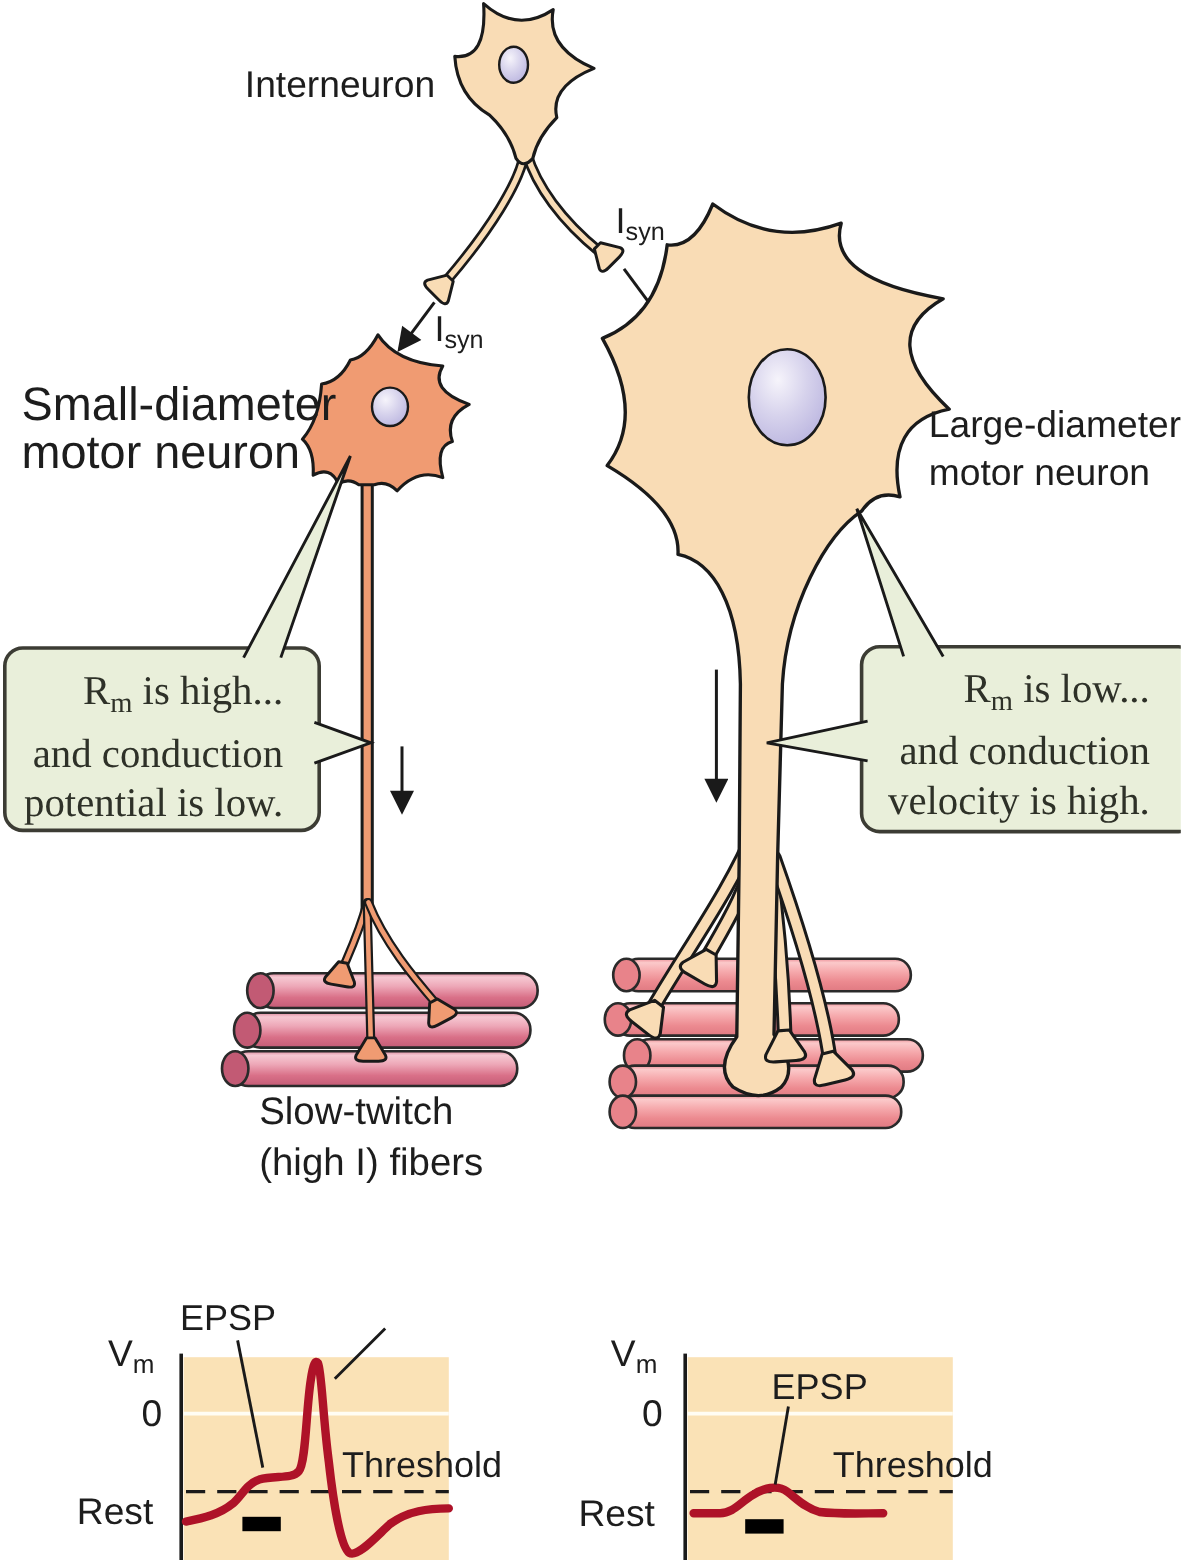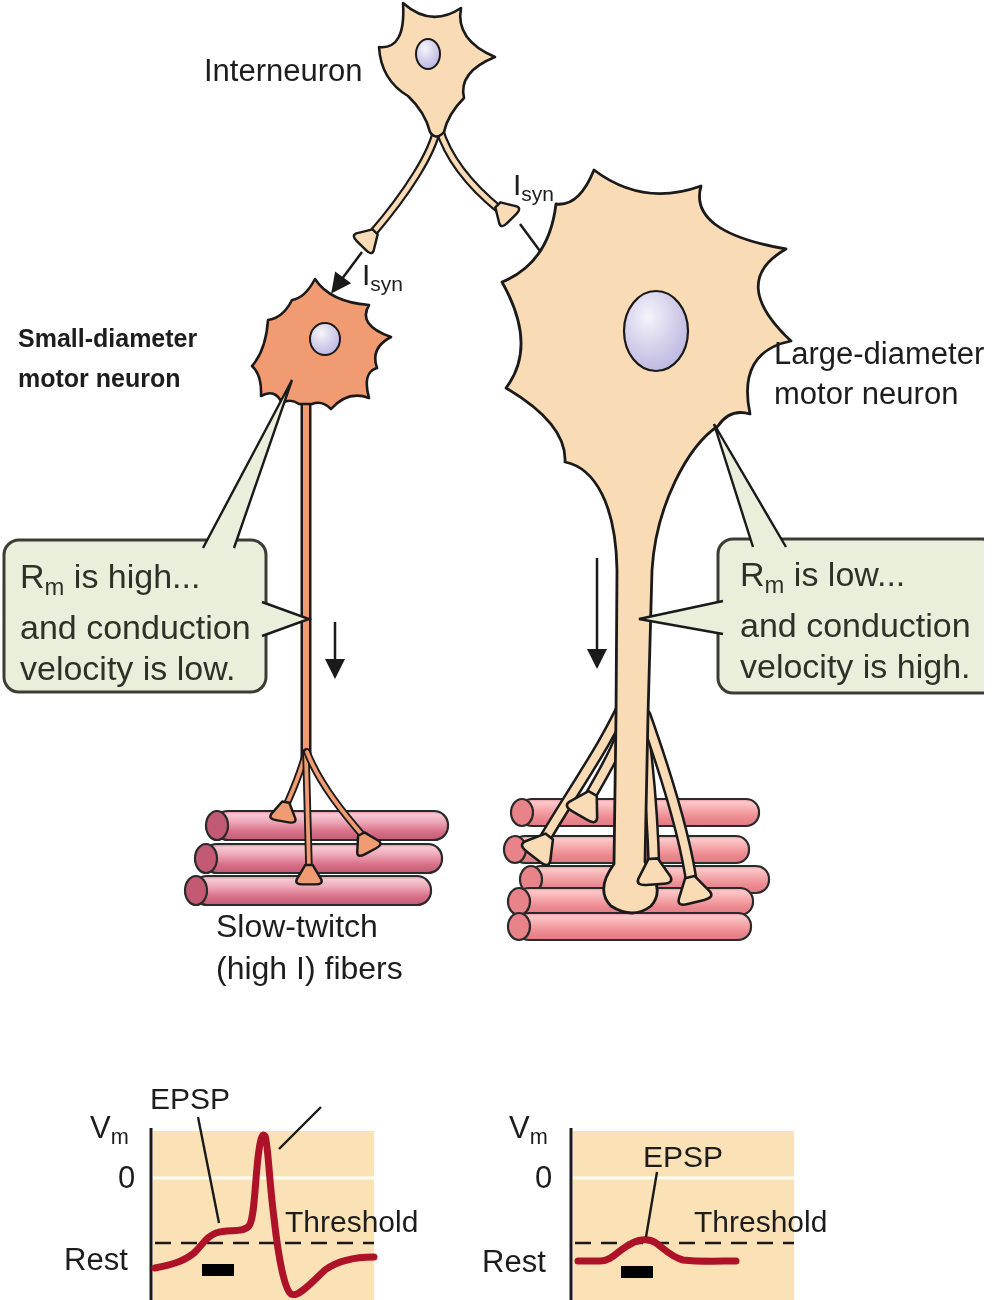--- a/index.html
+++ b/index.html
@@ -3,21 +3,21 @@
 <meta charset="utf-8">
 <style>
   html,body{margin:0;padding:0;background:#ffffff;}
   #fig{position:relative;width:984px;height:1300px;background:#ffffff;overflow:hidden;
        font-family:"Liberation Sans",sans-serif;color:#1d1d1d;}
   #art{position:absolute;left:0;top:0;}
   .lbl{position:absolute;white-space:nowrap;color:#1d1d1d;line-height:1.15;}
   .it{}
   sub.sb{font-size:0.70em;vertical-align:-0.28em;}
   sub.up{font-style:normal;}
-  .seriftext{font-family:Liberation Sans, sans-serif;color:#2e3128;}
+  .seriftext{font-family:Liberation Serif, serif;color:#2e3128;text-align:right;}
 </style>
 </head>
 <body>
 
 <div id="fig">
 
 <svg id="art" width="1001" height="1300" viewBox="0 0 1001 1300">
   <defs>
     <linearGradient id="fibL" x1="0" y1="0" x2="0" y2="1">
       <stop offset="0" stop-color="#de8ca0"></stop>
@@ -185,34 +185,34 @@
 <div class="lbl" style="left:204px;top:53px;font-size:31px;">Interneuron</div>
 
 <div class="lbl it" style="left:513px;top:168px;font-size:30px;">
   <span>I</span><sub class="sb">syn</sub>
 </div>
 
 <div class="lbl it" style="left:362px;top:258px;font-size:30px;">
   <span>I</span><sub class="sb">syn</sub>
 </div>
 
-<div class="lbl" style="left:18px;top:318px;font-size:25px;line-height:40px;font-weight:bold;">
+<div class="lbl" style="left:18px;top:318px;font-size:39px;line-height:40px;">
   <div>Small-diameter</div>
   <div>motor neuron</div>
 </div>
 
 <div class="lbl" style="left:774px;top:334px;font-size:31px;line-height:40px;">
   <div>Large-diameter</div>
   <div>motor neuron</div>
 </div>
 
 <div class="lbl seriftext" style="left:20px;top:556px;font-size:34px;line-height:41px;">
   <div><span>R</span><sub class="sb up">m</sub><span> is high...</span></div>
   <div>and conduction</div>
-  <div>velocity is low.</div>
+  <div>potential is low.</div>
 </div>
 
 <div class="lbl seriftext" style="left:740px;top:554px;font-size:34px;line-height:41px;">
   <div><span>R</span><sub class="sb up">m</sub><span> is low...</span></div>
   <div>and conduction</div>
   <div>velocity is high.</div>
 </div>
 
 <div class="lbl" style="left:216px;top:905px;font-size:32px;line-height:42px;">
   <div>Slow-twitch</div>

